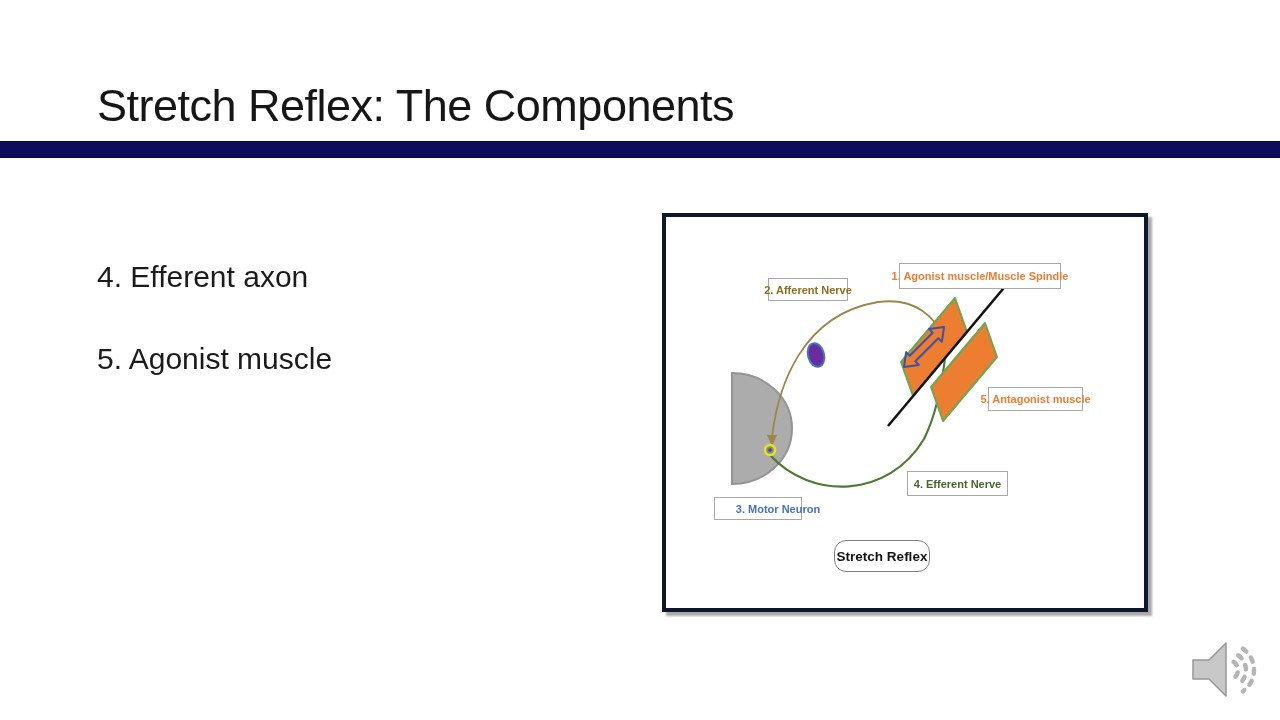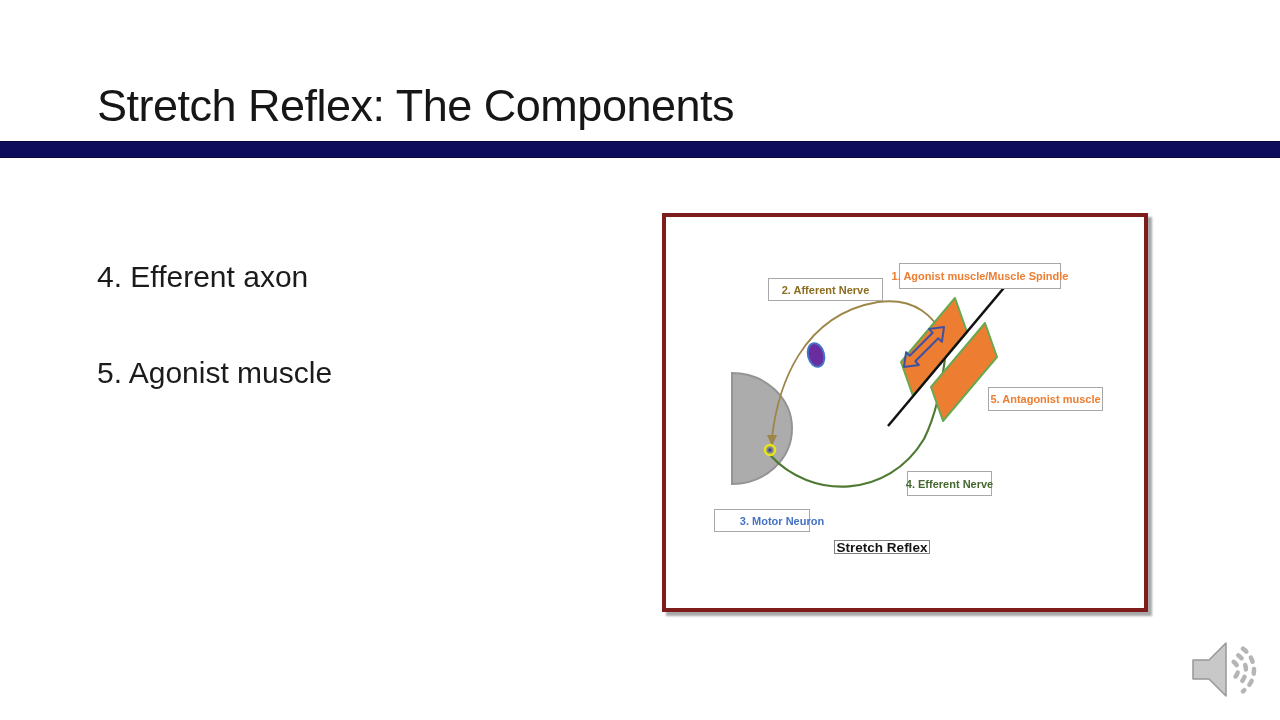--- a/index.html
+++ b/index.html
@@ -18,41 +18,41 @@
     box-sizing:border-box;
   }
   
   .item-heading{
     position:absolute;left:97px;font-size:30px;color:#1b1b1b;white-space:nowrap;
   }
   .item-sub{
     position:absolute;left:145px;font-size:24px;color:#1b1b1b;white-space:nowrap;
   }
   .item-sub .bullet{display:inline-block;width:25px;font-size:20px;vertical-align:2px;color:#1b1b1b;}
-  .h1{top:228px;margin-top:32px;} .s1{top:296px;} .h2{top:356px;} .s2{top:392px;}
+  .h1{top:228px;margin-top:32px;} .s1{top:296px;} .h2{top:342px;} .s2{top:392px;}
   
   .diagram-box{
     position:absolute;left:662px;top:213px;width:486px;height:399px;
-    background:#ffffff;border:4px solid #7f1d1d;box-sizing:border-box;
+    background:#ffffff;border:4px solid #0f172a;box-sizing:border-box;
     box-shadow:4px 4px 2px rgba(110,110,110,0.6);
   }
   .diagram-inner{position:absolute;left:0;top:0;right:0;bottom:0;}
   .diagram-svg{position:absolute;left:0;top:0;}
   .dlabel{
     position:absolute;background:#ffffff;border:1px solid #A8A8A8;
     display:flex;align-items:center;justify-content:center;
     font-size:11px;font-weight:700;white-space:nowrap;padding:0 4px;box-sizing:border-box;
   }
   .lbl-agonist   {left:233px;top:46px; width:162px;height:26px;color:#ED7D31;}
-  .lbl-afferent  {left:102px;top:61px; width:115px; height:23px;color:#8A6D1E;}
-  .lbl-antagonist{left:322px;top:170px;width:115px;height:24px;color:#ED7D31;}
-  .lbl-efferent  {left:241px;top:254px;width:85px;height:25px;color:#44682D;}
-  .lbl-motor     {left:48px; top:292px;width:96px; height:23px;color:#4472C4;padding-left:44px;}
-  .lbl-caption   {left:168px;top:323px;width:96px; height:14px;color:#141414;
-                  font-size:13.5px;border-color:#7f7f7f;}
+  .lbl-afferent  {left:102px;top:61px; width:80px; height:23px;color:#8A6D1E;}
+  .lbl-antagonist{left:322px;top:170px;width:95px;height:24px;color:#ED7D31;}
+  .lbl-efferent  {left:241px;top:254px;width:101px;height:25px;color:#44682D;}
+  .lbl-motor     {left:48px; top:280px;width:88px; height:23px;color:#4472C4;padding-left:44px;}
+  .lbl-caption   {left:168px;top:323px;width:96px; height:32px;color:#141414;
+                  font-size:13.5px;border-color:#7f7f7f;border-radius:12px;}
   
   .audio{position:absolute;left:1190px;top:637px;width:70px;height:66px;cursor:pointer;}
 </style>
 </head>
 <body>
 
 <div class="slide">
 
   <div class="title">Stretch Reflex: The Components</div>
   <div class="accent-bar"></div>

